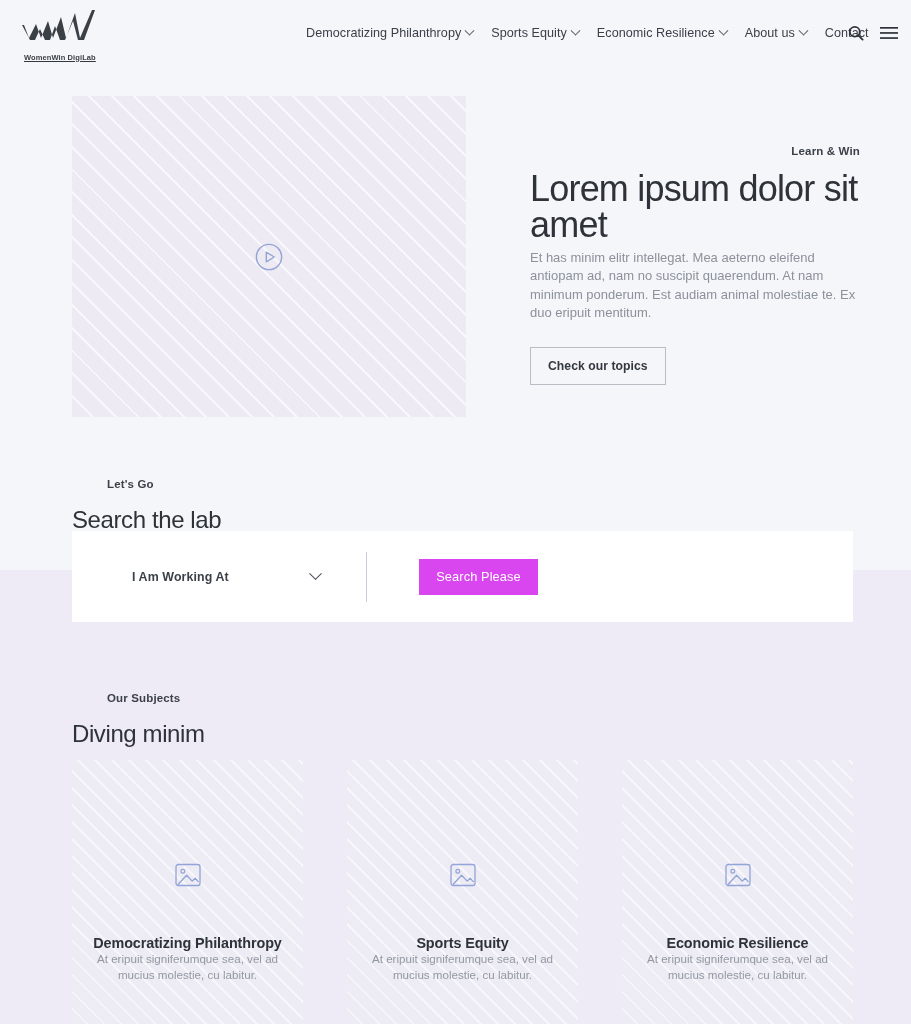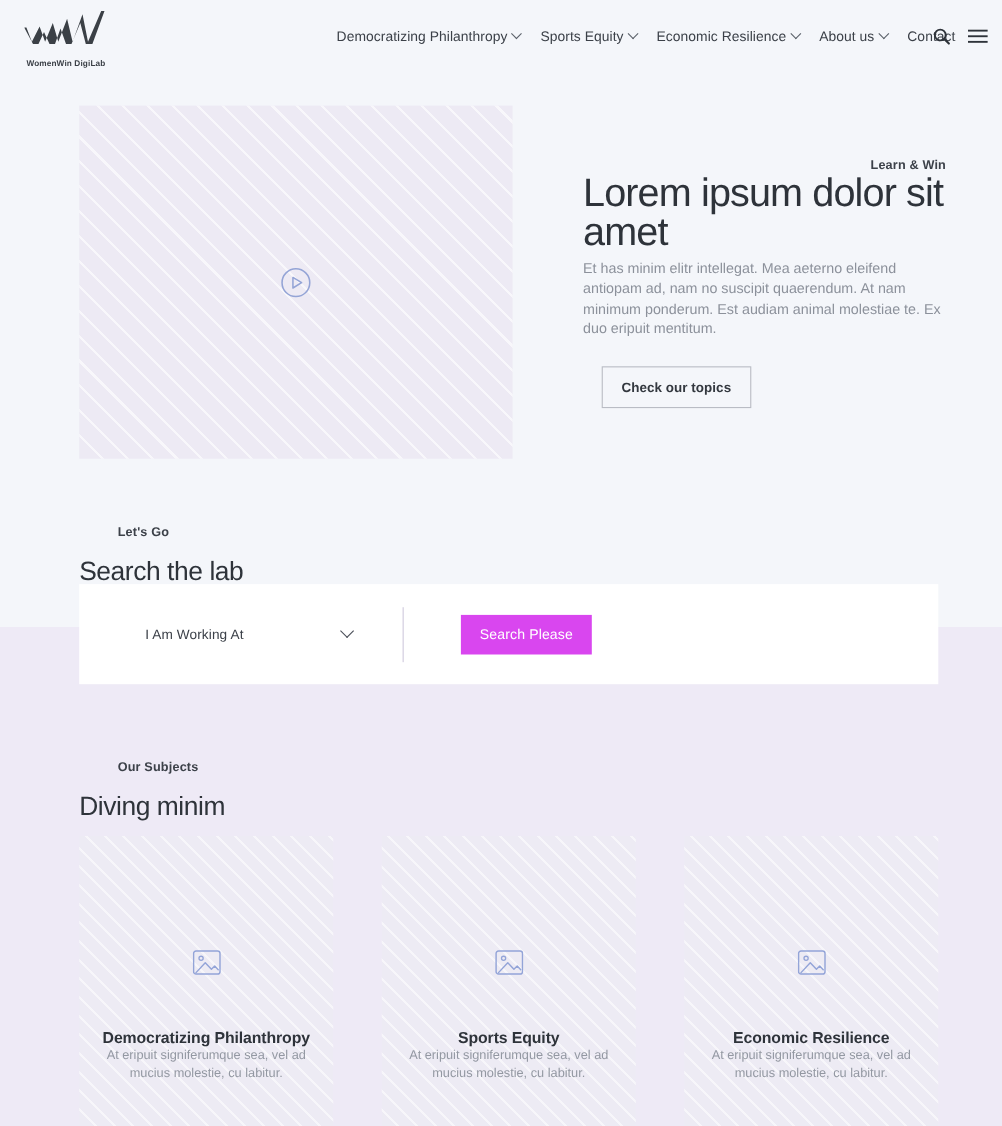--- a/index.html
+++ b/index.html
@@ -46,20 +46,21 @@
     display: flex;
     align-items: center;
     z-index: 20;
   }
 
   .logo-block {
     position: absolute;
     left: 22px; top: 9px;
     width: 110px;
     text-align: left;
+    text-decoration: underline;
   }
   .logo-mark { display: block; }
   .logo-caption {
     font-size: 7.5px;
     font-weight: 700;
     letter-spacing: 0.1px;
     color: #3a3f46;
     margin-top: -1px;
     padding-left: 2px;
   }
@@ -142,20 +143,21 @@
     color: #3c4149;
     letter-spacing: 0.15px;
     text-align: right;
   }
   .hero-title {
     font-size: 36px;
     line-height: 1.0;
     font-weight: 400;
     color: #2e333a;
     letter-spacing: -0.8px;
+    margin-top: 14px;
     white-space: pre-line;
   }
   .hero-body {
     font-size: 13px;
     line-height: 1.42;
     color: #8c919b;
     margin-top: 6px;
     width: 326px;
   }
   .btn-outline {
@@ -163,21 +165,20 @@
     margin-top: 24px;
     padding: 11px 17px;
     border: 1px solid #b9bcc4;
     background: transparent;
     font-family: "Liberation Sans", sans-serif;
     font-size: 12.2px;
     font-weight: 700;
     color: #33383f;
     letter-spacing: 0.05px;
     cursor: pointer;
-    margin-left: 17px;
   }
 
   
   .sec-head { position: absolute; }
   .sec-eyebrow {
     font-size: 11.5px;
     font-weight: 700;
     color: #3c4149;
     letter-spacing: 0.15px;
     margin-left: 35px;
@@ -205,21 +206,21 @@
     position: relative;
     height: 91px;
     display: flex;
     align-items: center;
     cursor: pointer;
   }
   .sf-1 { width: 294px; padding-left: 60px; }
   .sf-2 { width: 294px; padding-left: 65px; }
   .select-label {
     font-size: 12.4px;
-    font-weight: 400;
+    font-weight: 700;
     color: #3c4149;
     letter-spacing: 0.1px;
     flex: 1;
   }
   .select-chev {
     width: 9px; height: 9px;
     border-right: 1.7px solid #4a4f58;
     border-bottom: 1.7px solid #4a4f58;
     transform: rotate(45deg) translate(-2px, -2px);
     margin-right: 46px;

